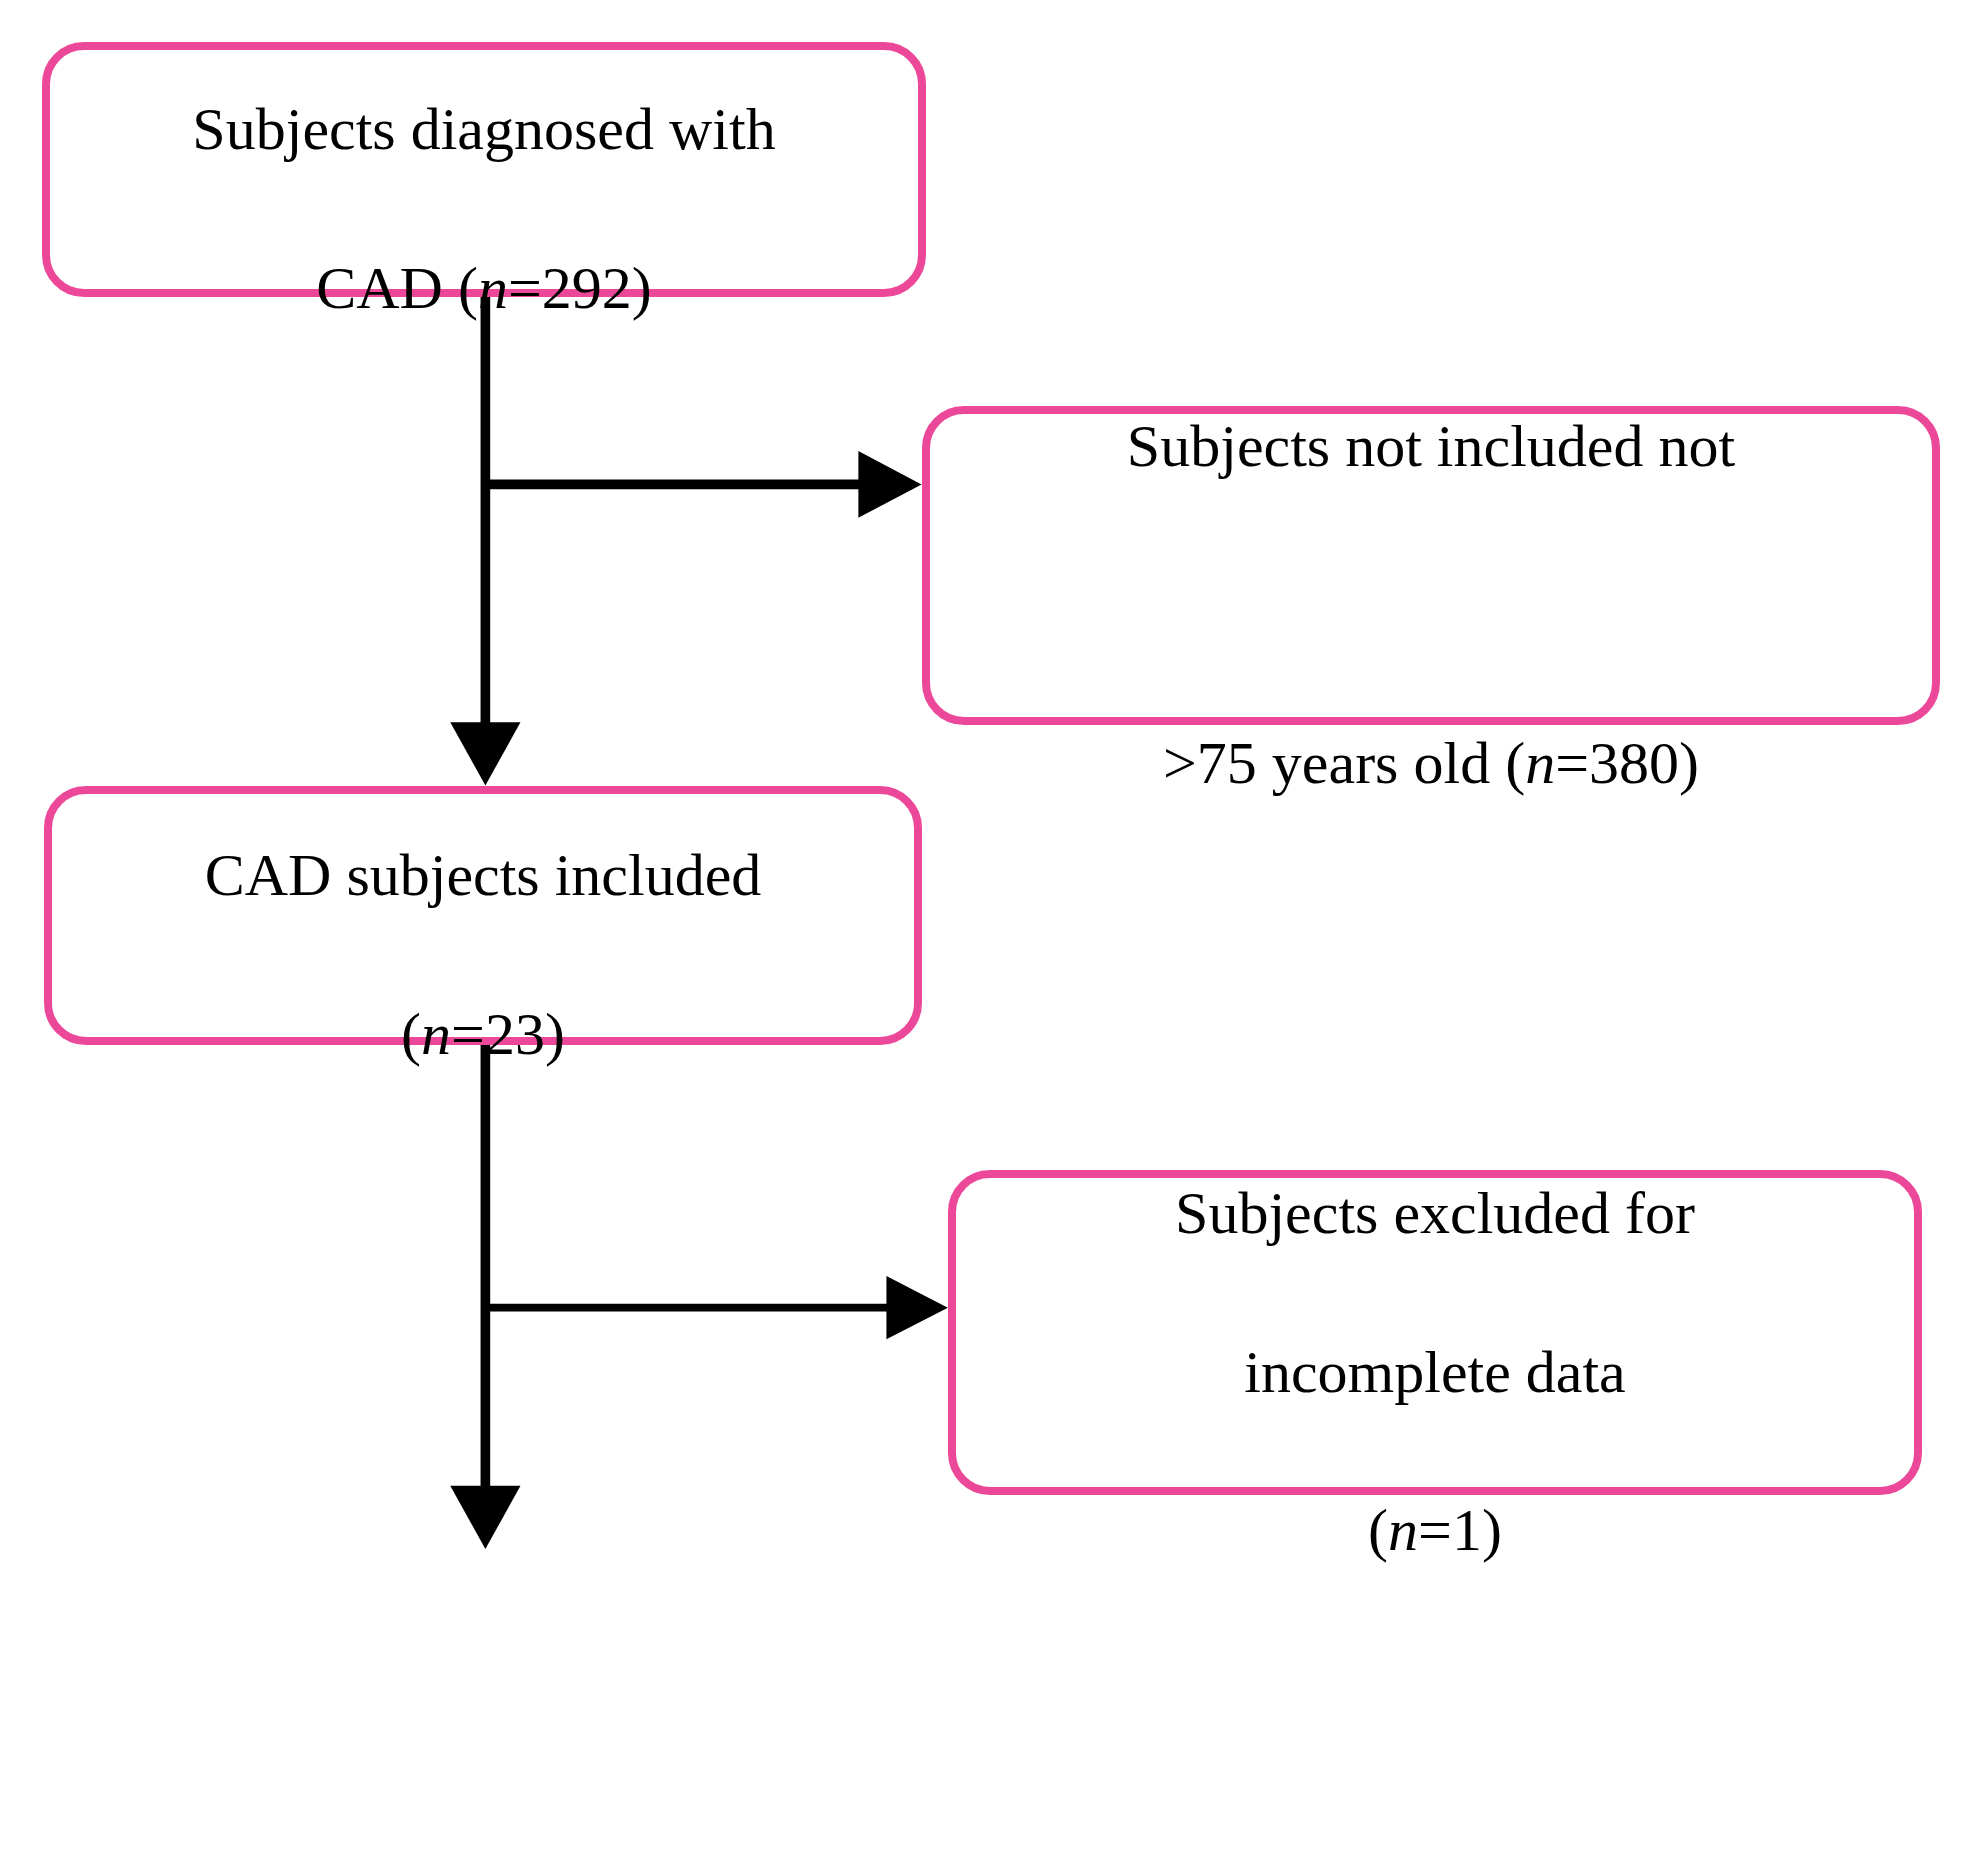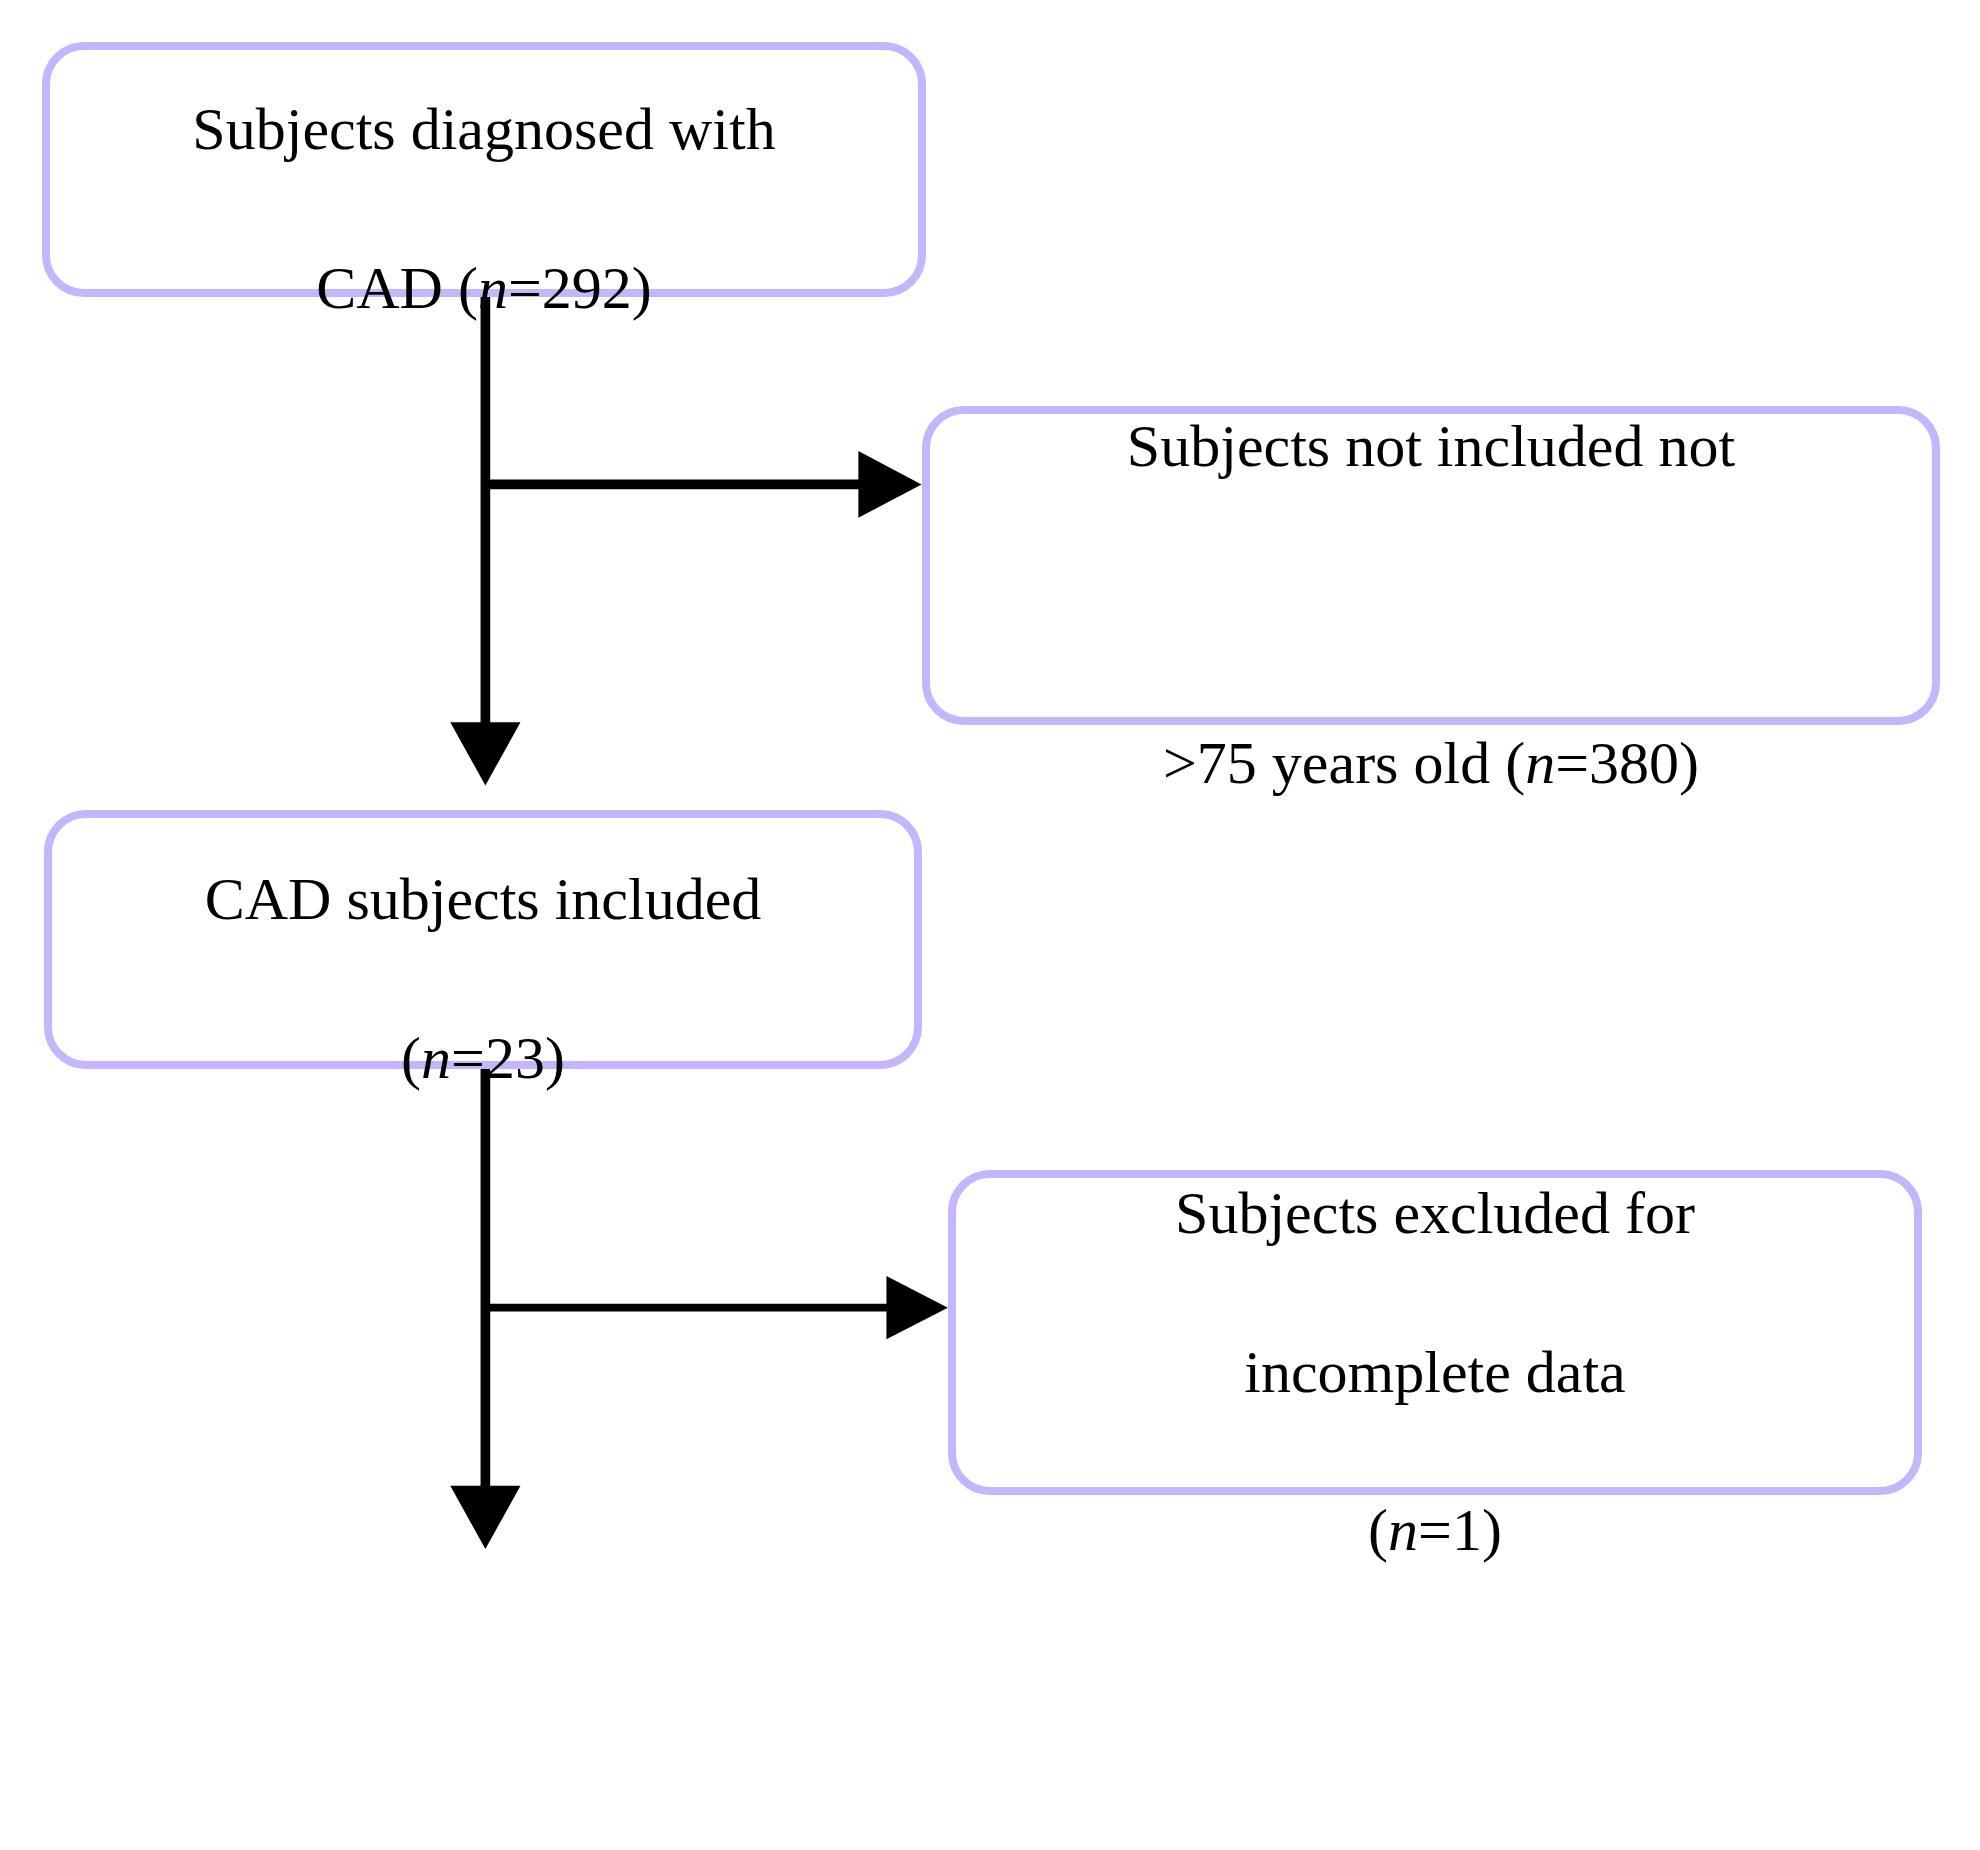--- a/index.html
+++ b/index.html
@@ -22,40 +22,40 @@
     position: absolute;
     left: 0;
     top: 0;
     width: 1980px;
     height: 1850px;
   }
   .node {
     position: absolute;
     box-sizing: border-box;
     background: #ffffff;
-    border: 8px solid #c4b5fd;
+    border: 8px solid #ec4899;
     border-radius: 42px;
     display: flex;
     align-items: center;
     justify-content: center;
     text-align: center;
     z-index: 3;
   }
   .node-text {
     font-family: "Liberation Serif", "DejaVu Serif", serif;
     font-size: 60px;
     line-height: 1.32;
     color: #000000;
     padding: 0 30px;
     white-space: pre-line;
   }
   
   #node-source   { left: 42px;   top: 42px;   width: 884px; height: 255px; }
   #node-age-excl { left: 922px; top: 406px;  width: 1018px; height: 319px; }
-  #node-cad-incl { left: 44px;   top: 810px;  width: 878px; height: 259px; }
+  #node-cad-incl { left: 44px;   top: 786px;  width: 878px; height: 259px; }
   #node-data-excl{ left: 948px; top: 1150px; width: 974px; height: 325px; margin-top: 20px; }
   #node-total    { left: 70px;   top: 1549px; width: 878px; height: 255px; }
   .ital { font-style: italic; }
 </style>
 </head>
 <body>
 
 <div id="canvas">
 
   <svg class="flow-svg" viewBox="0 0 2256 2108" aria-hidden="true">

